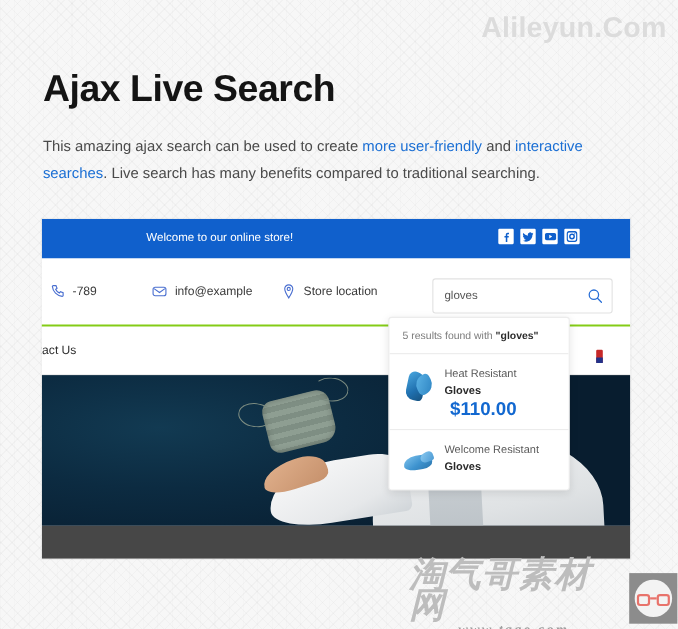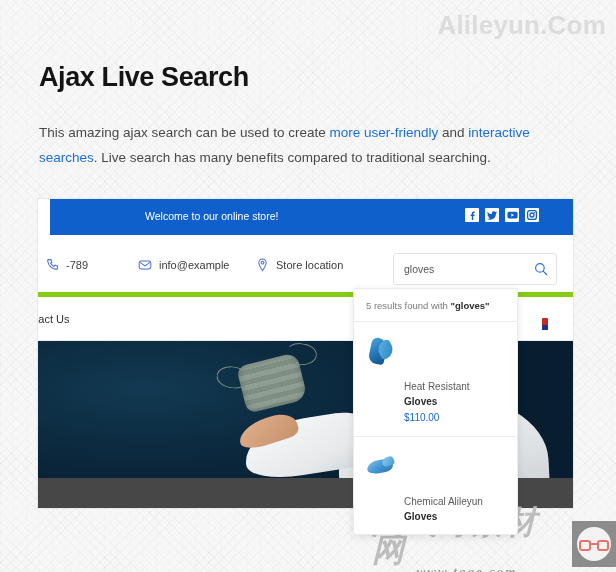--- a/index.html
+++ b/index.html
@@ -30,21 +30,21 @@
     color: #dcdcdc;
     letter-spacing: 0.2px;
     user-select: none;
   }
 
   
   .page-title {
     position: absolute;
     top: 62px;
     left: 39px;
-    font-size: 27px;
+    font-size: 34px;
     font-weight: bold;
     color: #141414;
     letter-spacing: -0.4px;
   }
 
   .intro {
     position: absolute;
     top: 120px;
     left: 39px;
     width: 494px;
@@ -76,21 +76,20 @@
   }
 
   
   .topbar {
     position: absolute;
     left: 12px;
     top: 0;
     width: 535px;
     height: 36px;
     background: #1060cc;
-    margin-left: 12px;
   }
   .topbar-msg {
     position: absolute;
     left: 95px;
     top: 11px;
     font-size: 10.5px;
     color: #ffffff;
     font-weight: 500;
   }
   .social {
@@ -115,21 +114,21 @@
   .social .s-ico svg { display:block; }
 
   
   .contact-row {
     position: absolute;
     left: 0;
     top: 36px;
     width: 547px;
     height: 62px;
     background: #fff;
-    border-bottom: 5px solid #84cc16;
+    border-bottom: 2px solid #84cc16;
   }
   .ci {
     position: absolute;
     top: 23px;
     display: flex;
     align-items: center;
     gap: 7px;
     font-size: 11px;
     color: #3b3b3b;
   }
@@ -359,23 +358,23 @@
     content:"";
     position:absolute;
     left:17px; top:6px;
     width:12px; height:9px;
     background: linear-gradient(140deg,#8ccaf0,#4b9ad4);
     border-radius: 60% 40% 30% 50%;
     transform: rotate(-22deg);
   }
 
   .res-text { padding-top: 1px; }
-  .res-name1 { font-size: 10px; color: #5a5a5a; line-height: 15px; margin-top: 46px; }
+  .res-name1 { font-size: 10px; color: #5a5a5a; line-height: 15px; }
   .res-name2 { font-size: 10px; color: #2b2b2b; font-weight: bold; line-height: 15px; }
-  .res-price { font-size: 10px; color: #1268d0; font-weight: normal; line-height: 17px; }
+  .res-price { font-size: 17px; color: #1268d0; font-weight: bold; line-height: 17px; text-align: right; }
 
   
   .wm-bottom {
     position: absolute;
     left: 372px;
     top: 508px;
     display: flex;
     align-items: center;
     gap: 10px;
     user-select: none;
@@ -543,21 +542,21 @@
       <div class="res-name2">Gloves</div>
       <div class="res-price">$110.00</div>
     </div>
   </div>
 
   <div class="res-item">
     <div class="thumb">
         <div class="glove-b"></div>
       </div>
     <div class="res-text">
-      <div class="res-name1">Chemical Alileyun</div>
+      <div class="res-name1">Welcome Resistant</div>
       <div class="res-name2">Gloves</div>
     </div>
   </div>
 </div>
 
 <div class="wm-bottom">
   <div>
     <div class="wm-cn">淘气哥素材网</div>
     <div class="wm-url">www.tqge.com</div>
   </div>

